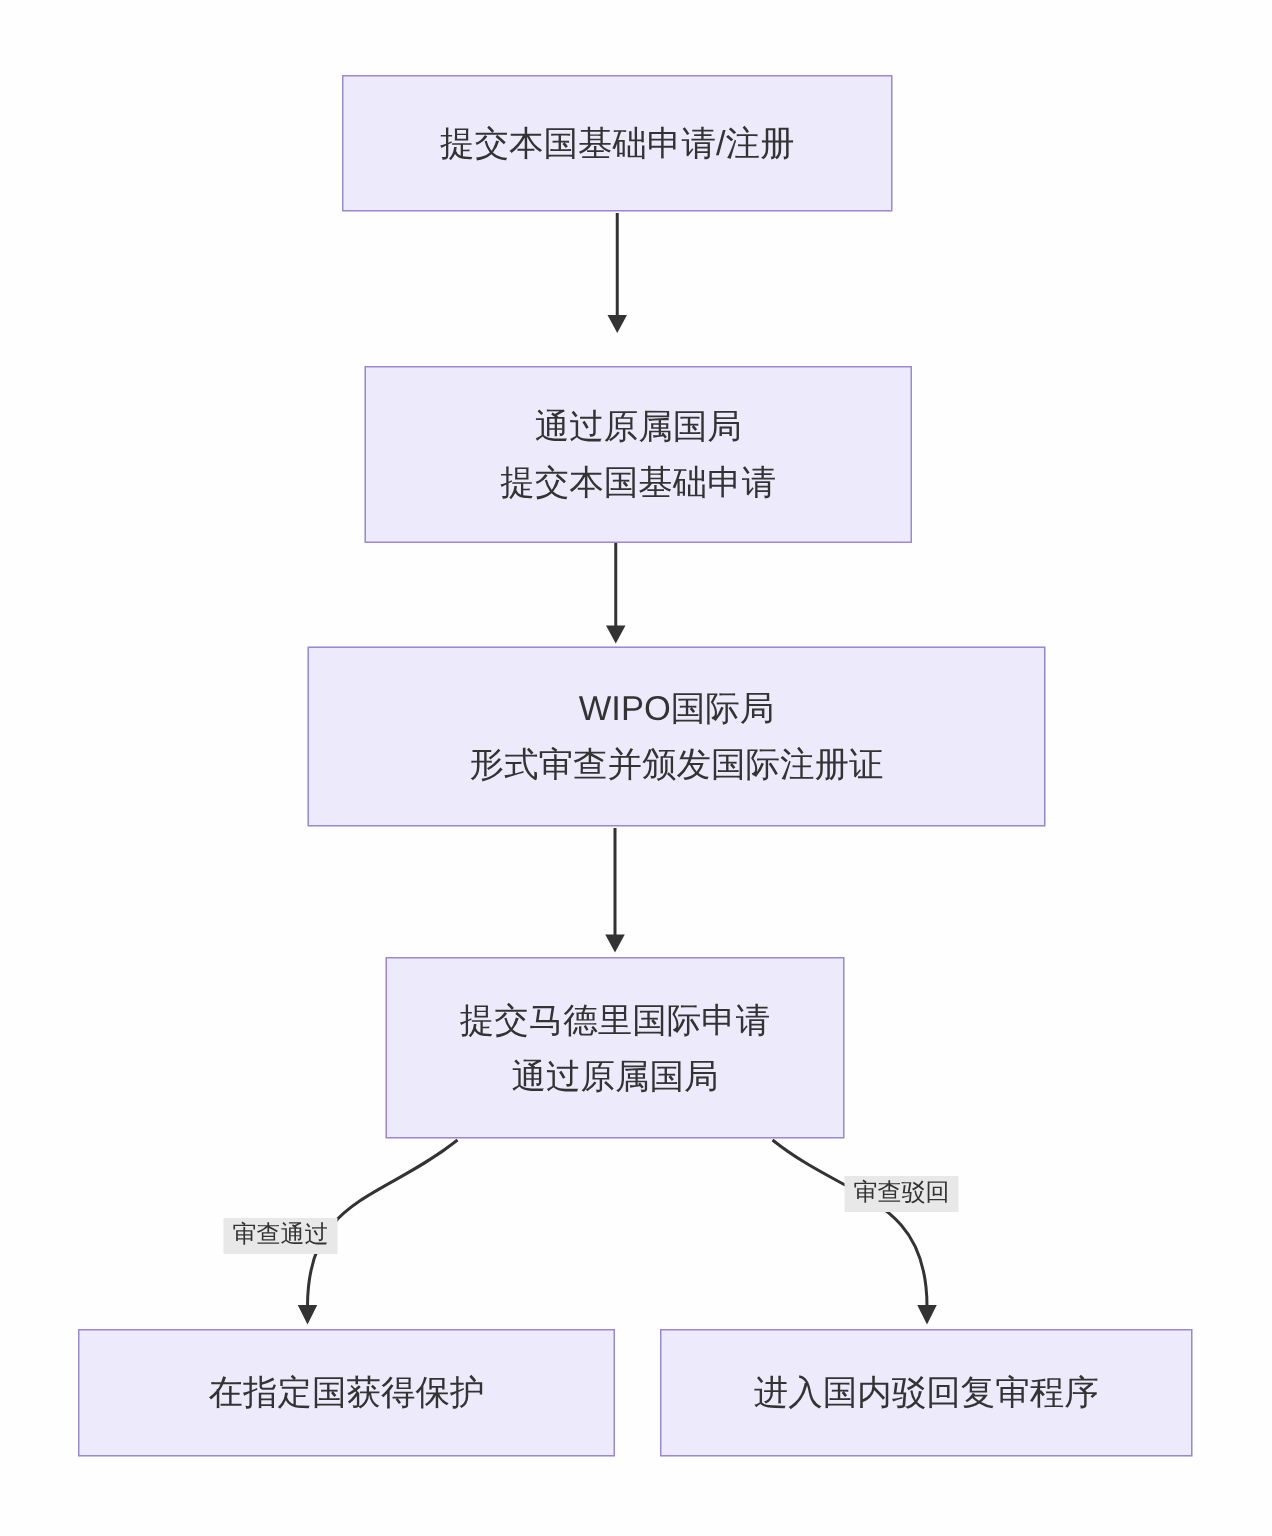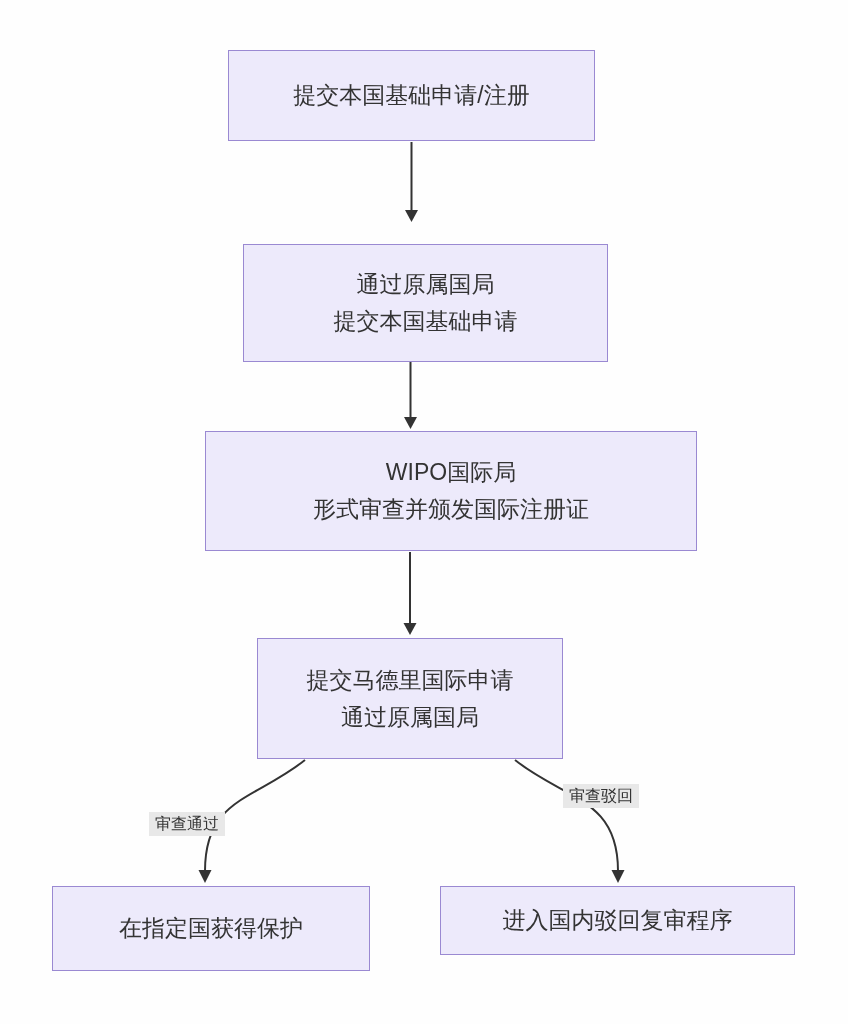--- a/index.html
+++ b/index.html
@@ -52,22 +52,22 @@
     font-size: 16px;
     line-height: 1.4;
     padding: 1px 6px;
     white-space: nowrap;
   }
   
   #n-basic      { left: 228px; top:  50px; width: 367px; height:  91px; }
   #n-origin     { left: 243px; top: 223px; width: 365px; height: 118px; margin-top: 21px; }
   #n-wipo       { left: 205px; top: 431px; width: 492px; height: 120px; }
   #n-designated { left: 257px; top: 638px; width: 306px; height: 121px; }
-  #n-protected  { left:  52px; top: 886px; width: 318px; height:  85px; }
-  #n-refusal    { left: 440px; top: 886px; width: 355px; height:  69px; }
+  #n-protected  { left:  52px; top: 886px; width: 358px; height:  85px; }
+  #n-refusal    { left: 440px; top: 886px; width: 355px; height:  85px; }
   #lbl-pass     { left: 149px; top: 812px; }
   #lbl-reject   { left: 563px; top: 784px; }
 </style>
 </head>
 <body>
 
 <div class="canvas">
 
   <svg class="edges" viewBox="0 0 848 1024">
 

